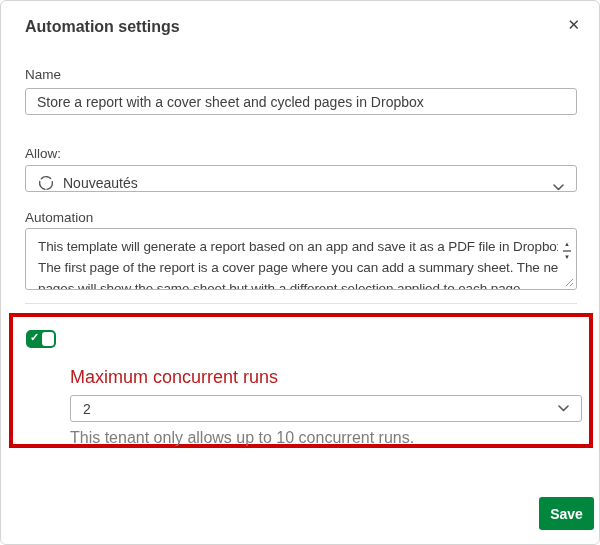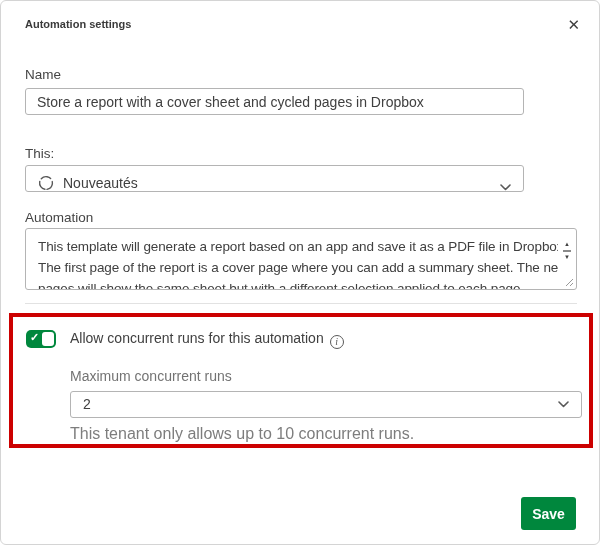--- a/index.html
+++ b/index.html
@@ -2,28 +2,28 @@
 <html><head>
 <meta charset="utf-8">
 <style>
   * { margin:0; padding:0; box-sizing:border-box; }
   html,body { width:600px; height:545px; background:#fff; }
   body { font-family:"Liberation Sans",sans-serif; color:#404040; position:relative; }
 
   .dialog { position:absolute; inset:0; background:#fff; border:1px solid #d4d4d4;
             border-radius:6px; overflow:hidden; }
 
-  .dlg-title { position:absolute; left:24px; top:17px; font-size:11px; font-weight:bold; color:#3a3a3a; }
+  .dlg-title { position:absolute; left:24px; top:17px; font-size:16px; font-weight:bold; color:#3a3a3a; }
   .close-btn { position:absolute; right:19px; top:14px; font-size:15px; color:#404040;
                cursor:pointer; line-height:20px; }
 
   .field-label { position:absolute; left:24px; font-size:13.5px; color:#454545; }
 
   .text-input, .select-box {
-    position:absolute; left:24px; width:499px; height:27px;
+    position:absolute; left:24px; width:552px; height:27px;
     border:1px solid #b4b4b4; border-radius:3px; background:#fff;
     font-family:"Liberation Sans",sans-serif; font-size:14px; color:#404040;
     display:flex; align-items:center; padding:0 12px;
   }
   input.text-input { padding:0 11px; }
 
   .lbl-name { top:66px;text-align:right; }
   .in-name  { top:87px; }
 
   .lbl-space { top:145px; }
@@ -51,43 +51,43 @@
   .toggle-check { position:absolute; left:4px; top:1px; color:#fff; font-size:11px; font-weight:bold; }
   .toggle-knob { position:absolute; right:2px; top:2px; width:12px; height:14px;
                  background:#fff; border-radius:3px; }
   .toggle-label { font-size:14px; color:#404040; }
   .info-icon { display:inline-flex; align-items:center; justify-content:center;
                width:14px; height:14px; border:1px solid #595959; border-radius:50%;
                font-family:"Liberation Serif",serif; font-style:italic; font-size:10px;
                color:#595959; margin-left:6px; vertical-align:-2px; cursor:pointer; }
 
   .sub-group { margin-left:44px; margin-top:19px; }
-  .sub-label { font-size:14px; color:#737373; }
+  .sub-label { font-size:18px; color:#b91c1c; }
   .sel-max { position:static; width:512px; margin-top:7px; }
   .helper { margin-top:7px; font-size:16px; color:#7d7d7d; }
 
   .chevron { margin-left:auto; flex:none; }
   .space-icon { margin-right:9px; flex:none; }
 
-  .save-btn { position:absolute; right:23px; bottom:14px; width:55px; height:33px;
+  .save-btn { position:absolute; right:5px; bottom:14px; width:55px; height:33px;
               border:none; border-radius:3px; color:#fff; font-family:"Liberation Sans",sans-serif;
               font-size:14px; font-weight:bold; cursor:pointer; }
 </style>
 </head>
 <body>
 
 <div class="dialog">
 
   <div class="dlg-title">Automation settings</div>
   <div class="close-btn">✕</div>
 
   <div class="field-label lbl-name">Name</div>
   <input class="text-input in-name" type="text" value="Store a report with a cover sheet and cycled pages in Dropbox" style="">
 
-  <div class="field-label lbl-space">This:</div>
+  <div class="field-label lbl-space">Allow:</div>
   <div class="select-box sel-space">
     <svg class="space-icon" width="16" height="16" viewBox="0 0 16 16">
       <circle cx="8" cy="8" r="6.4" fill="none" stroke="#595959" stroke-width="1.4" stroke-linecap="round" stroke-dasharray="10.2 3.2" transform="rotate(100 8 8)"></circle>
     </svg>
     <span>Nouveautés</span>
     <svg class="chevron" width="11" height="7" viewBox="0 0 11 7">
       <polyline points="1,1 5.5,5.5 10,1" fill="none" stroke="#595959" stroke-width="1.6" stroke-linecap="round" stroke-linejoin="round"></polyline>
     </svg>
   </div>
 
@@ -109,23 +109,20 @@
   </div>
 
   <div class="divider"></div>
 
   <div class="annotation" style="border-color: rgb(204, 0, 0);">
     <div class="toggle-row">
       <div class="toggle" style="background: rgb(0, 135, 61);">
         <span class="toggle-check">✓</span>
         <span class="toggle-knob"></span>
       </div>
-      <div class="toggle-label">
-        <span>Allow concurrent runs for this automation</span><span class="info-icon">i</span>
-      </div>
     </div>
 
     <div class="sub-group">
       <div class="sub-label">Maximum concurrent runs</div>
       <div class="select-box sel-max">
         <span>2</span>
         <svg class="chevron" width="11" height="7" viewBox="0 0 11 7">
           <polyline points="1,1 5.5,5.5 10,1" fill="none" stroke="#595959" stroke-width="1.6" stroke-linecap="round" stroke-linejoin="round"></polyline>
         </svg>
       </div>

